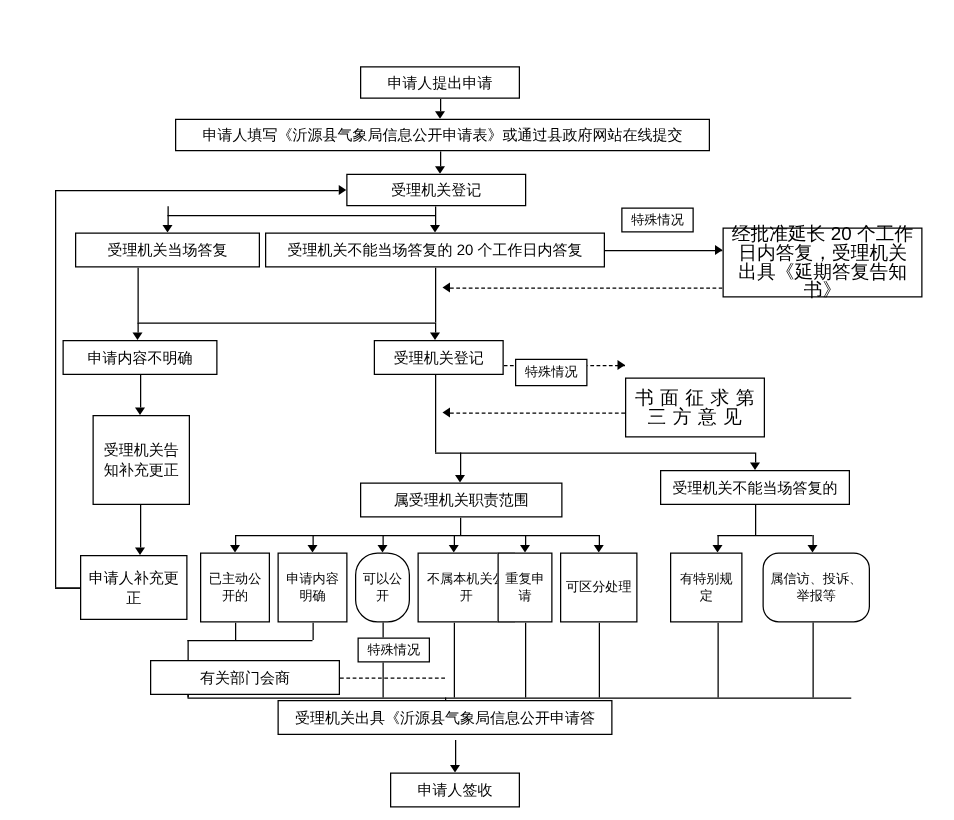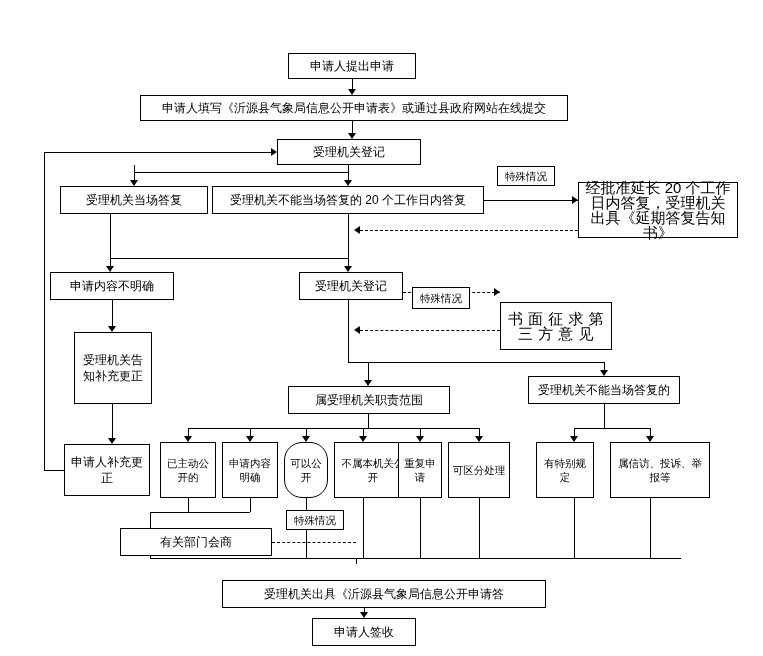--- a/index.html
+++ b/index.html
@@ -136,27 +136,27 @@
   <div class="node tiny" style="left:284px; top:442px; width:44px; height:56px;border-radius:18px;">可以公开</div>
 
   <div class="node tiny" style="left:334px; top:442px; width:78px; height:56px;">不属本机关公开</div>
 
   <div class="node tiny" style="left:398px; top:442px; width:44px; height:56px;">重复申请</div>
 
   <div class="node tiny" style="left:448px; top:442px; width:62px; height:56px;">可区分处理</div>
 
   <div class="node tiny" style="left:536px; top:442px; width:58px; height:56px;">有特别规定</div>
 
-  <div class="node tiny" style="left:610px; top:442px; width:100px; height:56px;">属信访、投诉、举报等</div>
+  <div class="node tiny" style="left:610px; top:442px; width:86px; height:56px;border-radius:13px;">属信访、投诉、举报等</div>
 
   <div class="note" style="left:286px; top:510px; width:58px; height:20px;">特殊情况</div>
 
   <div class="node" style="left:120px; top:528px; width:152px; height:28px;">有关部门会商</div>
 
-  <div class="node" style="left:222px; top:580px; width:324px; height:28px;">受理机关出具《沂源县气象局信息公开申请答</div>
+  <div class="node" style="left:222px; top:560px; width:268px; height:28px;">受理机关出具《沂源县气象局信息公开申请答</div>
 
   <div class="node" style="left:312px; top:618px; width:104px; height:28px;">申请人签收</div>
 
   <div class="ln v" style="left:352px; top:79px; height:10px;"></div>
   <div class="arrow down" style="left:348px; top:89px;"></div>
 
   <div class="ln v" style="left:352px; top:121px; height:12px;"></div>
   <div class="arrow down" style="left:348px; top:133px;"></div>
 
   <div class="ln v" style="left:348px; top:165px; height:15px;"></div>

